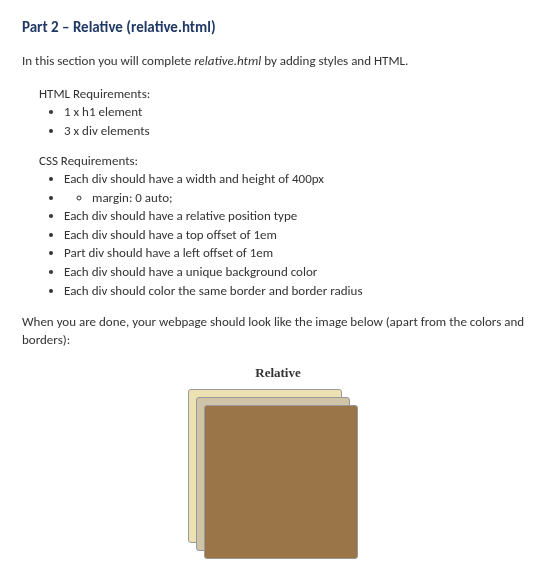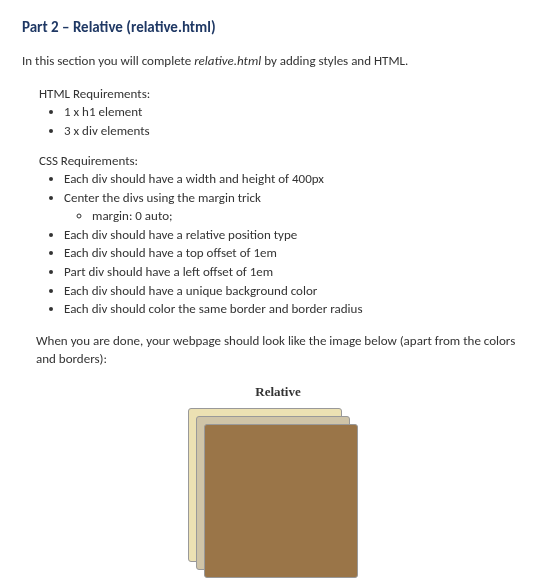--- a/index.html
+++ b/index.html
@@ -38,21 +38,21 @@
     ul.outer li {
       margin: 1px 0;
       line-height: 1.35;
     }
     ul.inner {
       margin: 1px 0;
       padding-left: 28px;
       list-style-type: circle;
     }
     .closing {
-      margin: 0 0 16px 14px;
+      margin: 0 0 16px 0;
       line-height: 1.4;
     }
     .demo-wrap {
       text-align: center;
     }
     .demo-title {
       font-family: "Times New Roman", serif;
       font-weight: bold;
       font-size: 13px;
       margin: 0 0 8px 0;
@@ -103,21 +103,20 @@
 <p class="section-label">HTML Requirements:</p>
 <ul class="outer">
   <li>1 x h1 element</li>
   <li>3 x div elements</li>
 </ul>
 
 <p class="section-label">CSS Requirements:</p>
 <ul class="outer">
   <li>Each div should have a width and height of 400px</li>
   <li>
-    <span>Center the divs using the margin trick</span>
     <ul class="inner">
       <li>margin: 0 auto;</li>
     </ul>
   </li>
   <li>Each div should have a relative position type</li>
   <li>Each div should have a top offset of 1em</li>
   <li>Part div should have a left offset of 1em</li>
   <li>Each div should have a unique background color</li>
   <li>Each div should color the same border and border radius</li>
 </ul>

